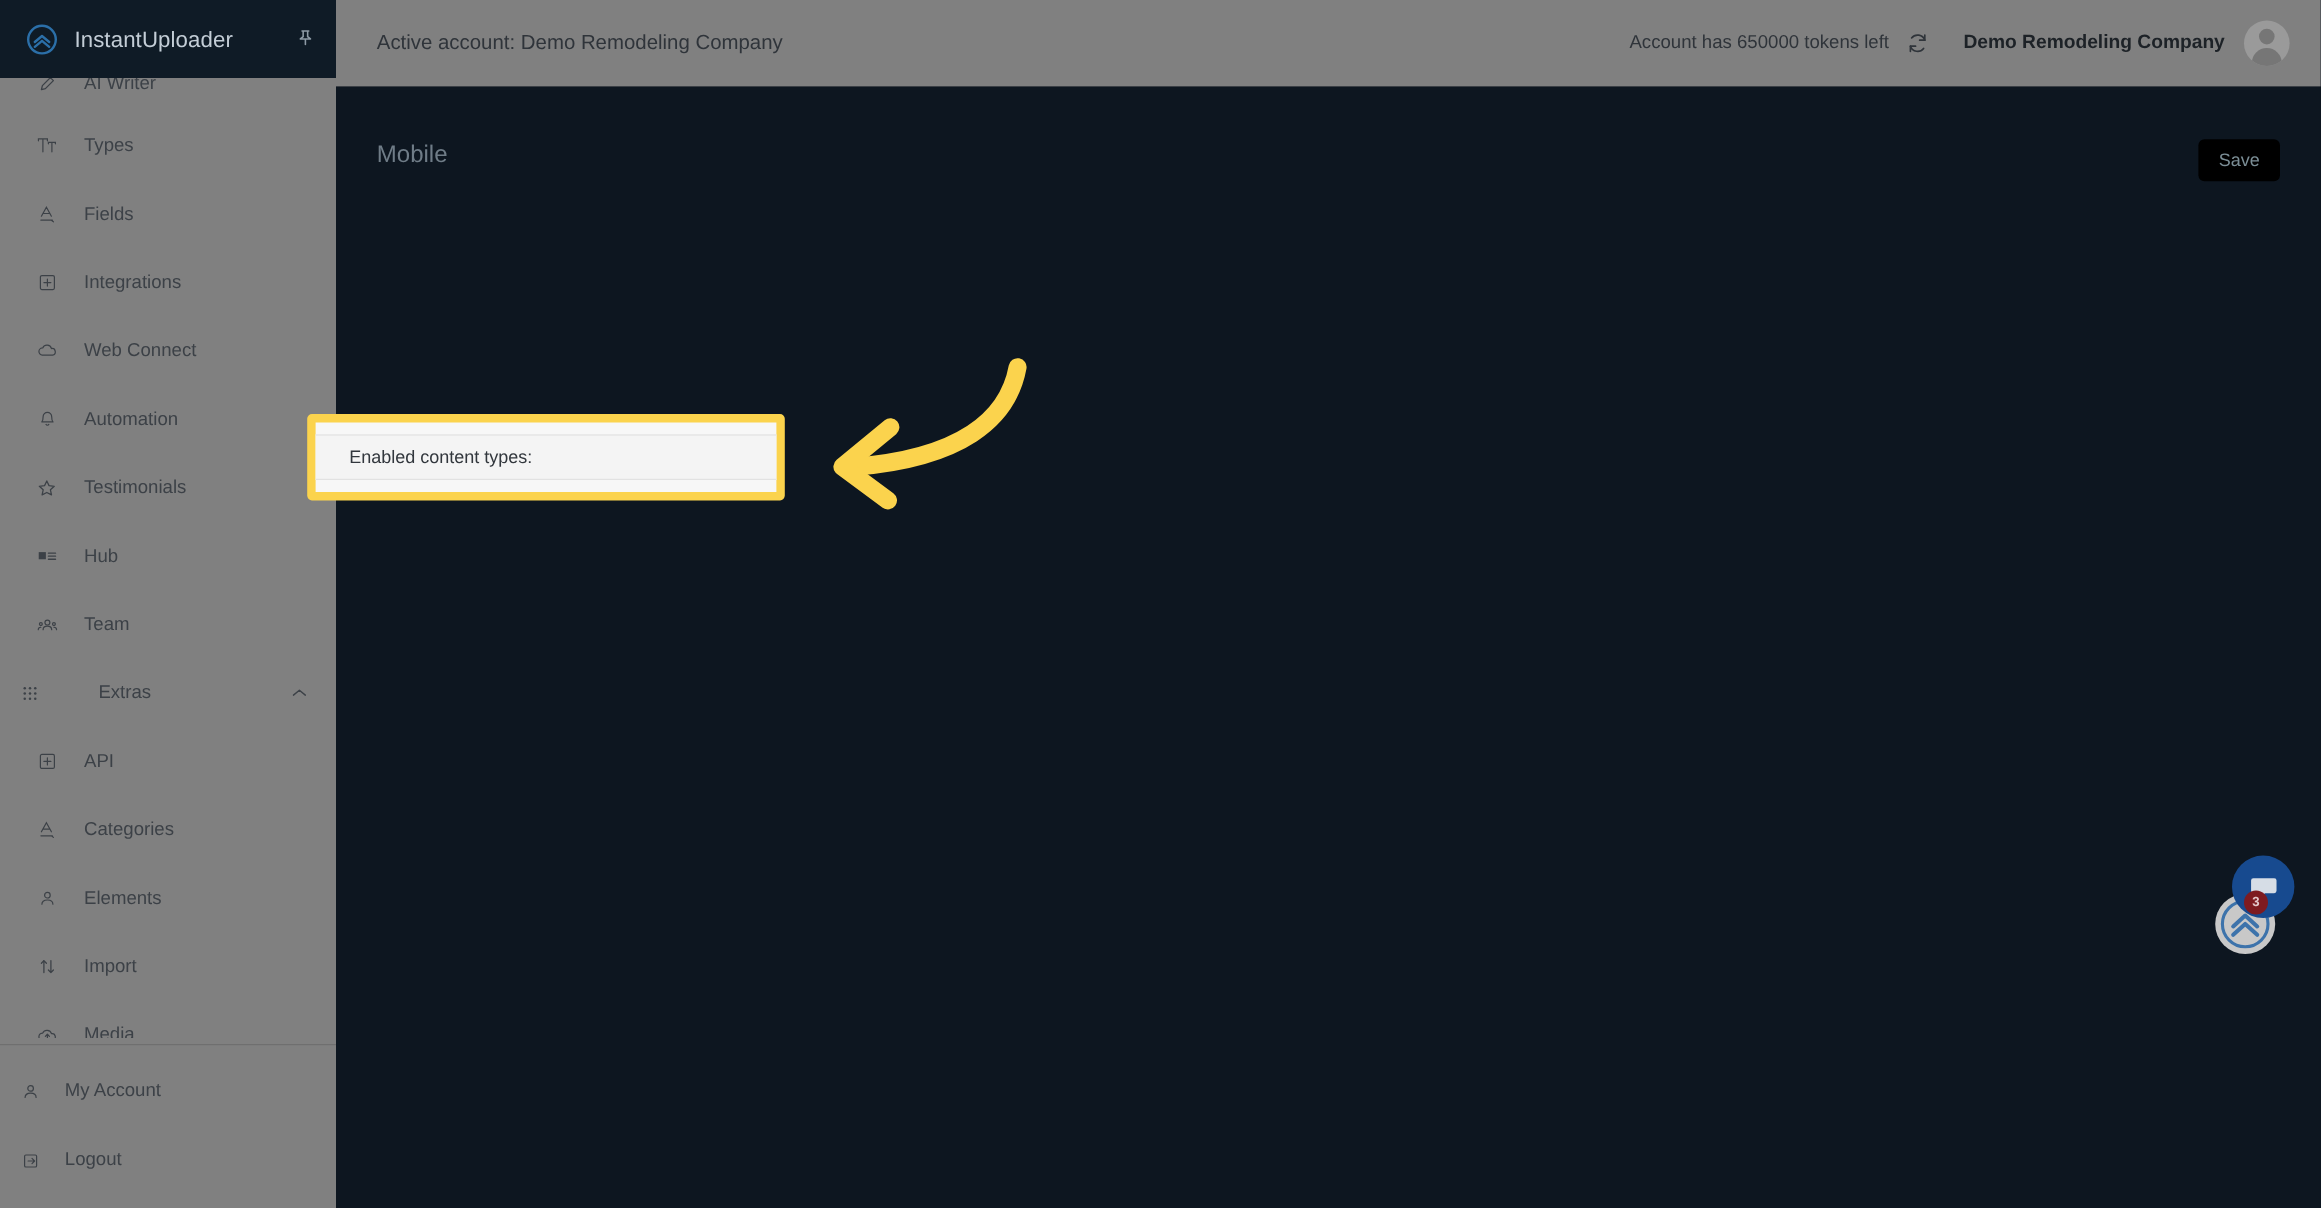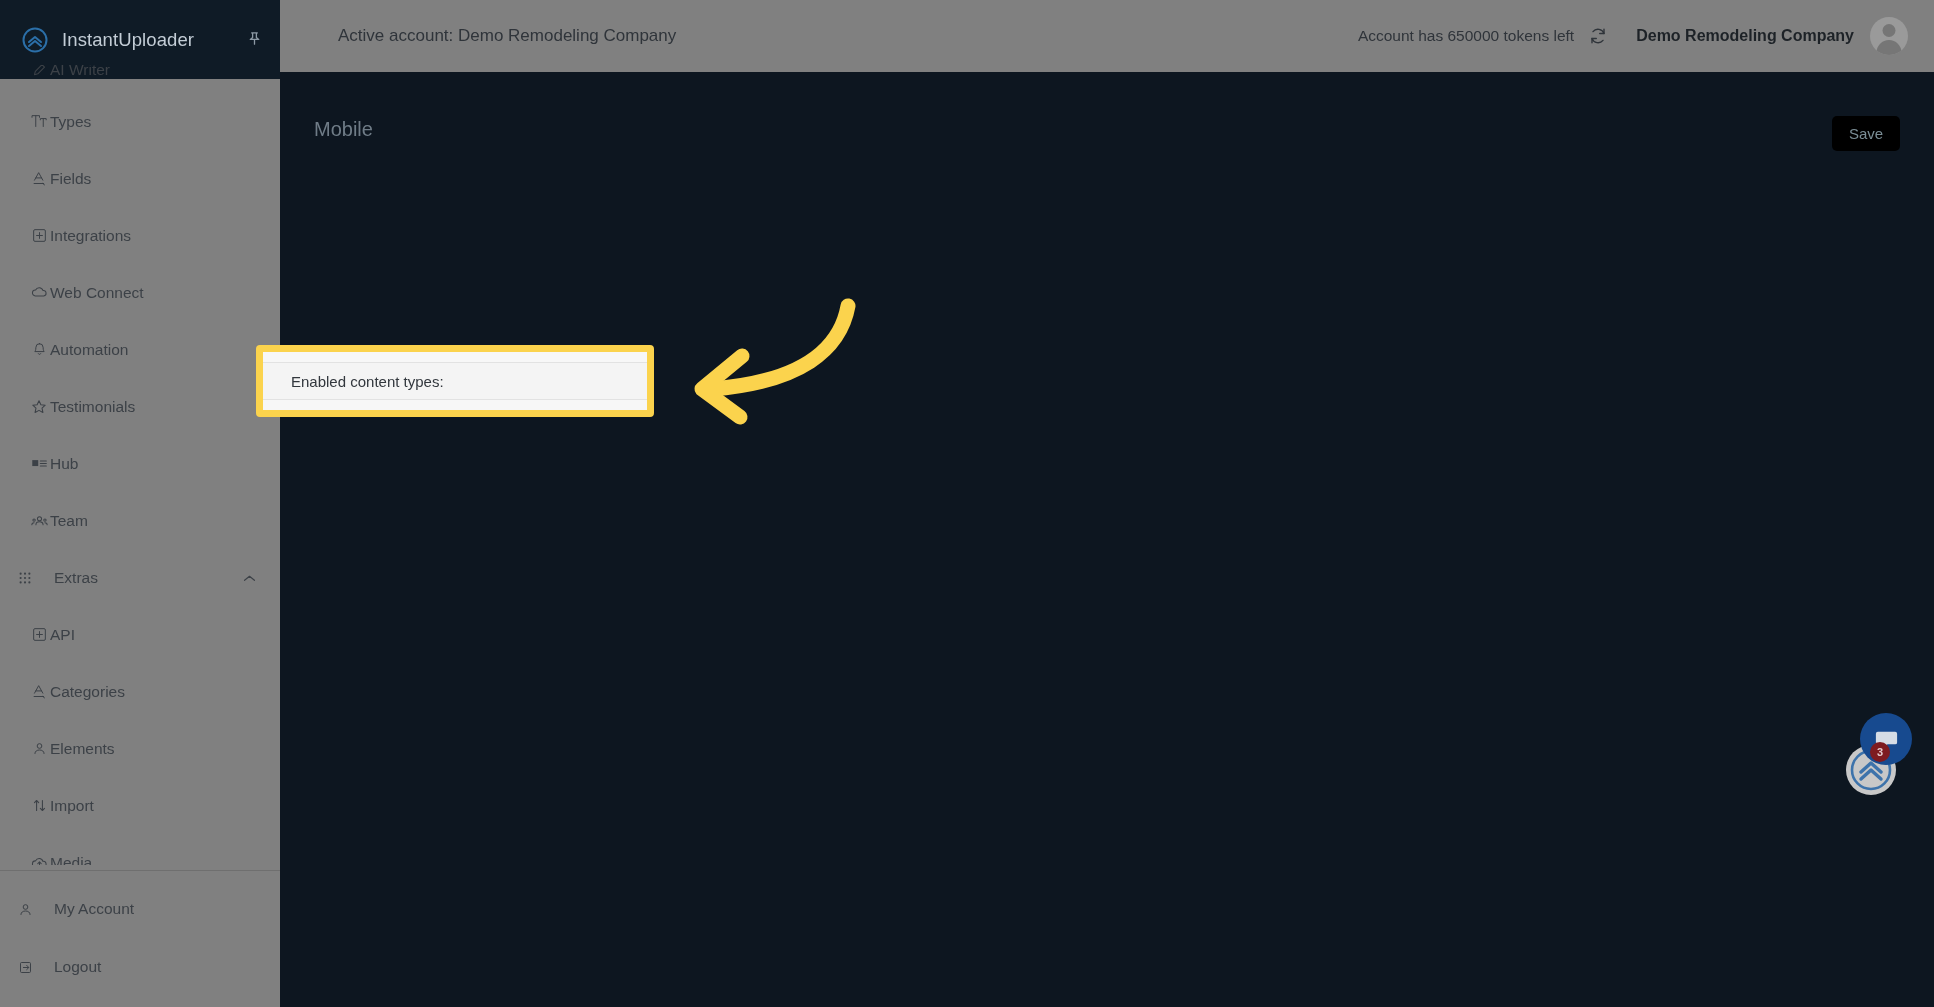--- a/index.html
+++ b/index.html
@@ -16,21 +16,21 @@
 
   
   .sidebar {
     position: absolute; left: 0; top: 0;
     width: 280px; height: 1007px;
     background: #808080;           
     z-index: 5;
   }
   .sb-head {
     position: absolute; left: 0; top: 0;
-    width: 280px; height: 79px;
+    width: 280px; height: 65px;
     background: #0f1b26;
     display: flex; align-items: center;
     padding: 0 18px 0 22px;
   }
   .sb-logo { width: 26px; height: 26px; flex: 0 0 26px; }
   .sb-brand {
     margin-left: 14px;
     color: #c3cdd6; font-size: 18.5px; letter-spacing: .1px;
     white-space: nowrap;
   }
@@ -46,44 +46,44 @@
     padding-left: 28px;
     color: #3c4147;
     font-size: 15.5px;
     position: relative;
   }
   .sb-item .ico {
     width: 22px; flex: 0 0 22px;
     display: flex; align-items: center; justify-content: center;
     color: #3c4147;
   }
-  .sb-item .lbl { white-space: nowrap; }
-
-  .sb-item.group { padding-left: 14px; }
+  .sb-item .lbl { margin-left: 20px; white-space: nowrap; }
+
+  .sb-item.group { padding-left: 14px; gap: 28px; }
   .sb-item.group .lbl { margin-left: 18px; }
   .sb-item.group .chev { margin-left: auto; margin-right: 24px; color: #3c4147; }
 
   .sb-divider {
     position: absolute; left: 0; top: 870px;
     width: 280px; height: 1px; background: #6f6f6f;
   }
   .sb-bottom { position: absolute; left: 0; top: 880px; width: 280px; }
   .sb-bottom .sb-item { height: 58px; padding-left: 14px; }
   .sb-bottom .sb-item .lbl { margin-left: 18px; }
 
   
   .topbar {
     position: absolute; left: 280px; top: 0;
     width: 1654px; height: 72px;
     background: #808080;
     display: flex; align-items: center;
     padding: 0 26px 0 34px;
     z-index: 4;
   }
-  .topbar .active-acct { color: #2f343a; font-size: 17px; margin-left: 24px; }
+  .topbar .active-acct { color: #2f343a; font-size: 17px; }
   .topbar .right { margin-left: auto; display: flex; align-items: center; }
   .tokens { color: #2f343a; font-size: 15.5px; }
   .refresh-ico { margin-left: 14px; color: #2f343a; display: flex; }
   .acct-name { margin-left: 28px; color: #1d2227; font-size: 16px; font-weight: bold; }
   .avatar {
     margin-left: 16px; width: 38px; height: 38px; border-radius: 50%;
     background: #9a9a9a; overflow: hidden; position: relative;
   }
   .avatar .head {
     position: absolute; left: 50%; top: 7px; transform: translateX(-50%);

